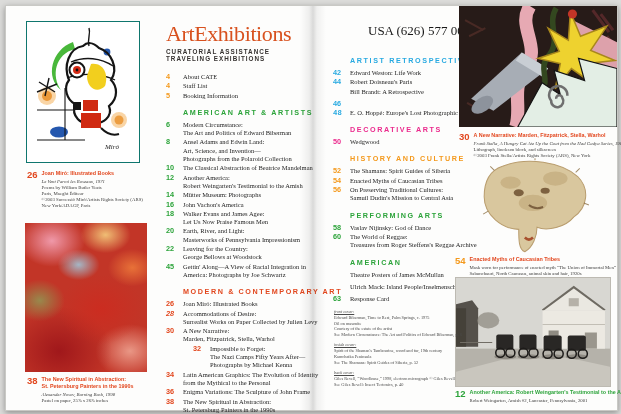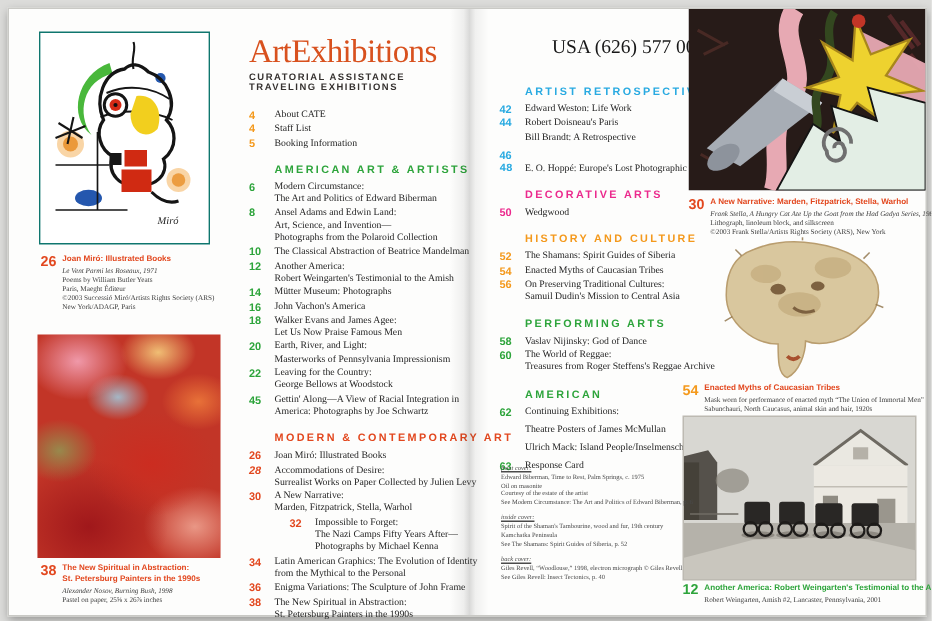--- a/index.html
+++ b/index.html
@@ -328,26 +328,20 @@
           </span>
         </div>
         <div class="toc-item">
           <span class="toc-num" style="color: rgb(45, 164, 59);">60</span>
           <span class="toc-lines">
             <span class="toc-line">The World of Reggae:</span>
             <span class="toc-line">Treasures from Roger Steffens's Reggae Archive</span>
           </span>
         </div>
         <div class="toc-heading" style="color: rgb(45, 164, 59);">AMERICAN</div>
-        <div class="toc-item">
-          <span class="toc-num" style="color: rgb(45, 164, 59);">62</span>
-          <span class="toc-lines">
-            <span class="toc-line">Continuing Exhibitions:</span>
-          </span>
-        </div>
         <div class="toc-item spaced">
           <span class="toc-num" style="color: rgb(45, 164, 59);"></span>
           <span class="toc-lines">
             <span class="toc-line">Theatre Posters of James McMullan</span>
           </span>
         </div>
         <div class="toc-item spaced">
           <span class="toc-num" style="color: rgb(45, 164, 59);"></span>
           <span class="toc-lines">
             <span class="toc-line">Ulrich Mack: Island People/Inselmenschen</span>

